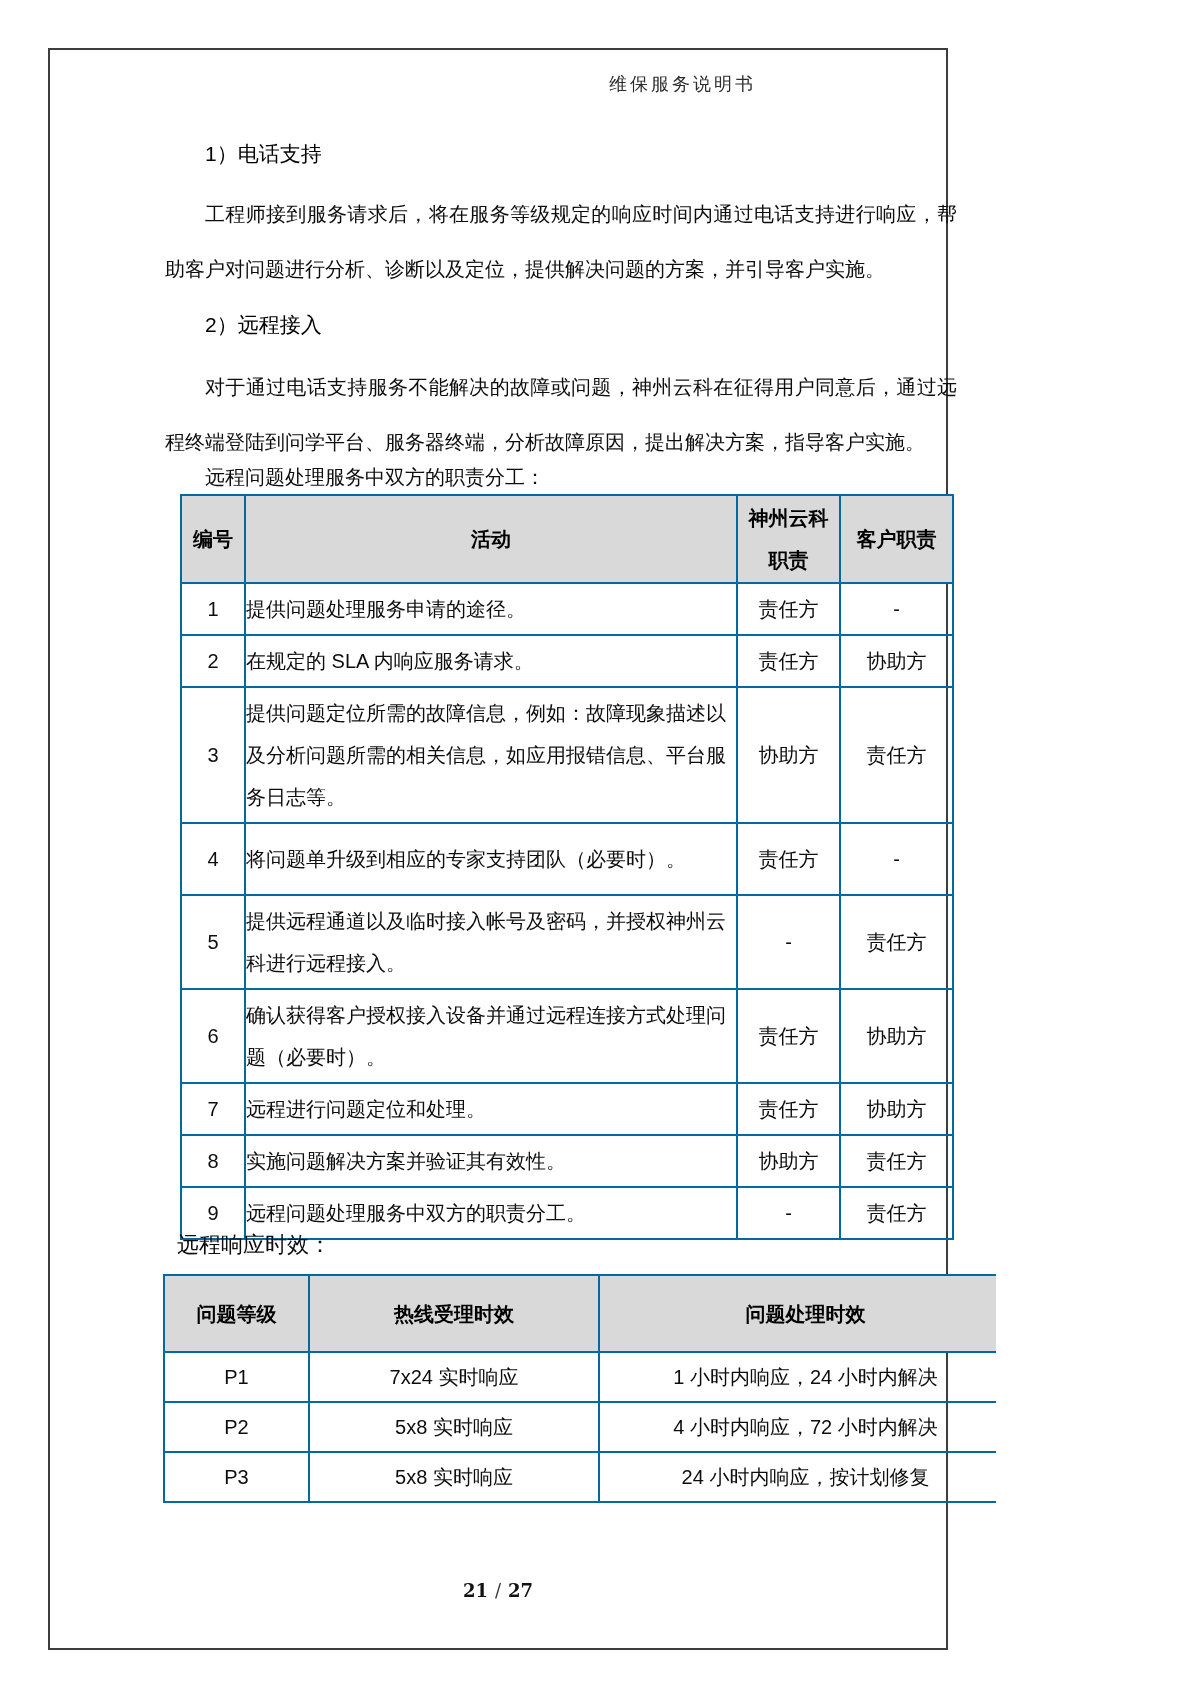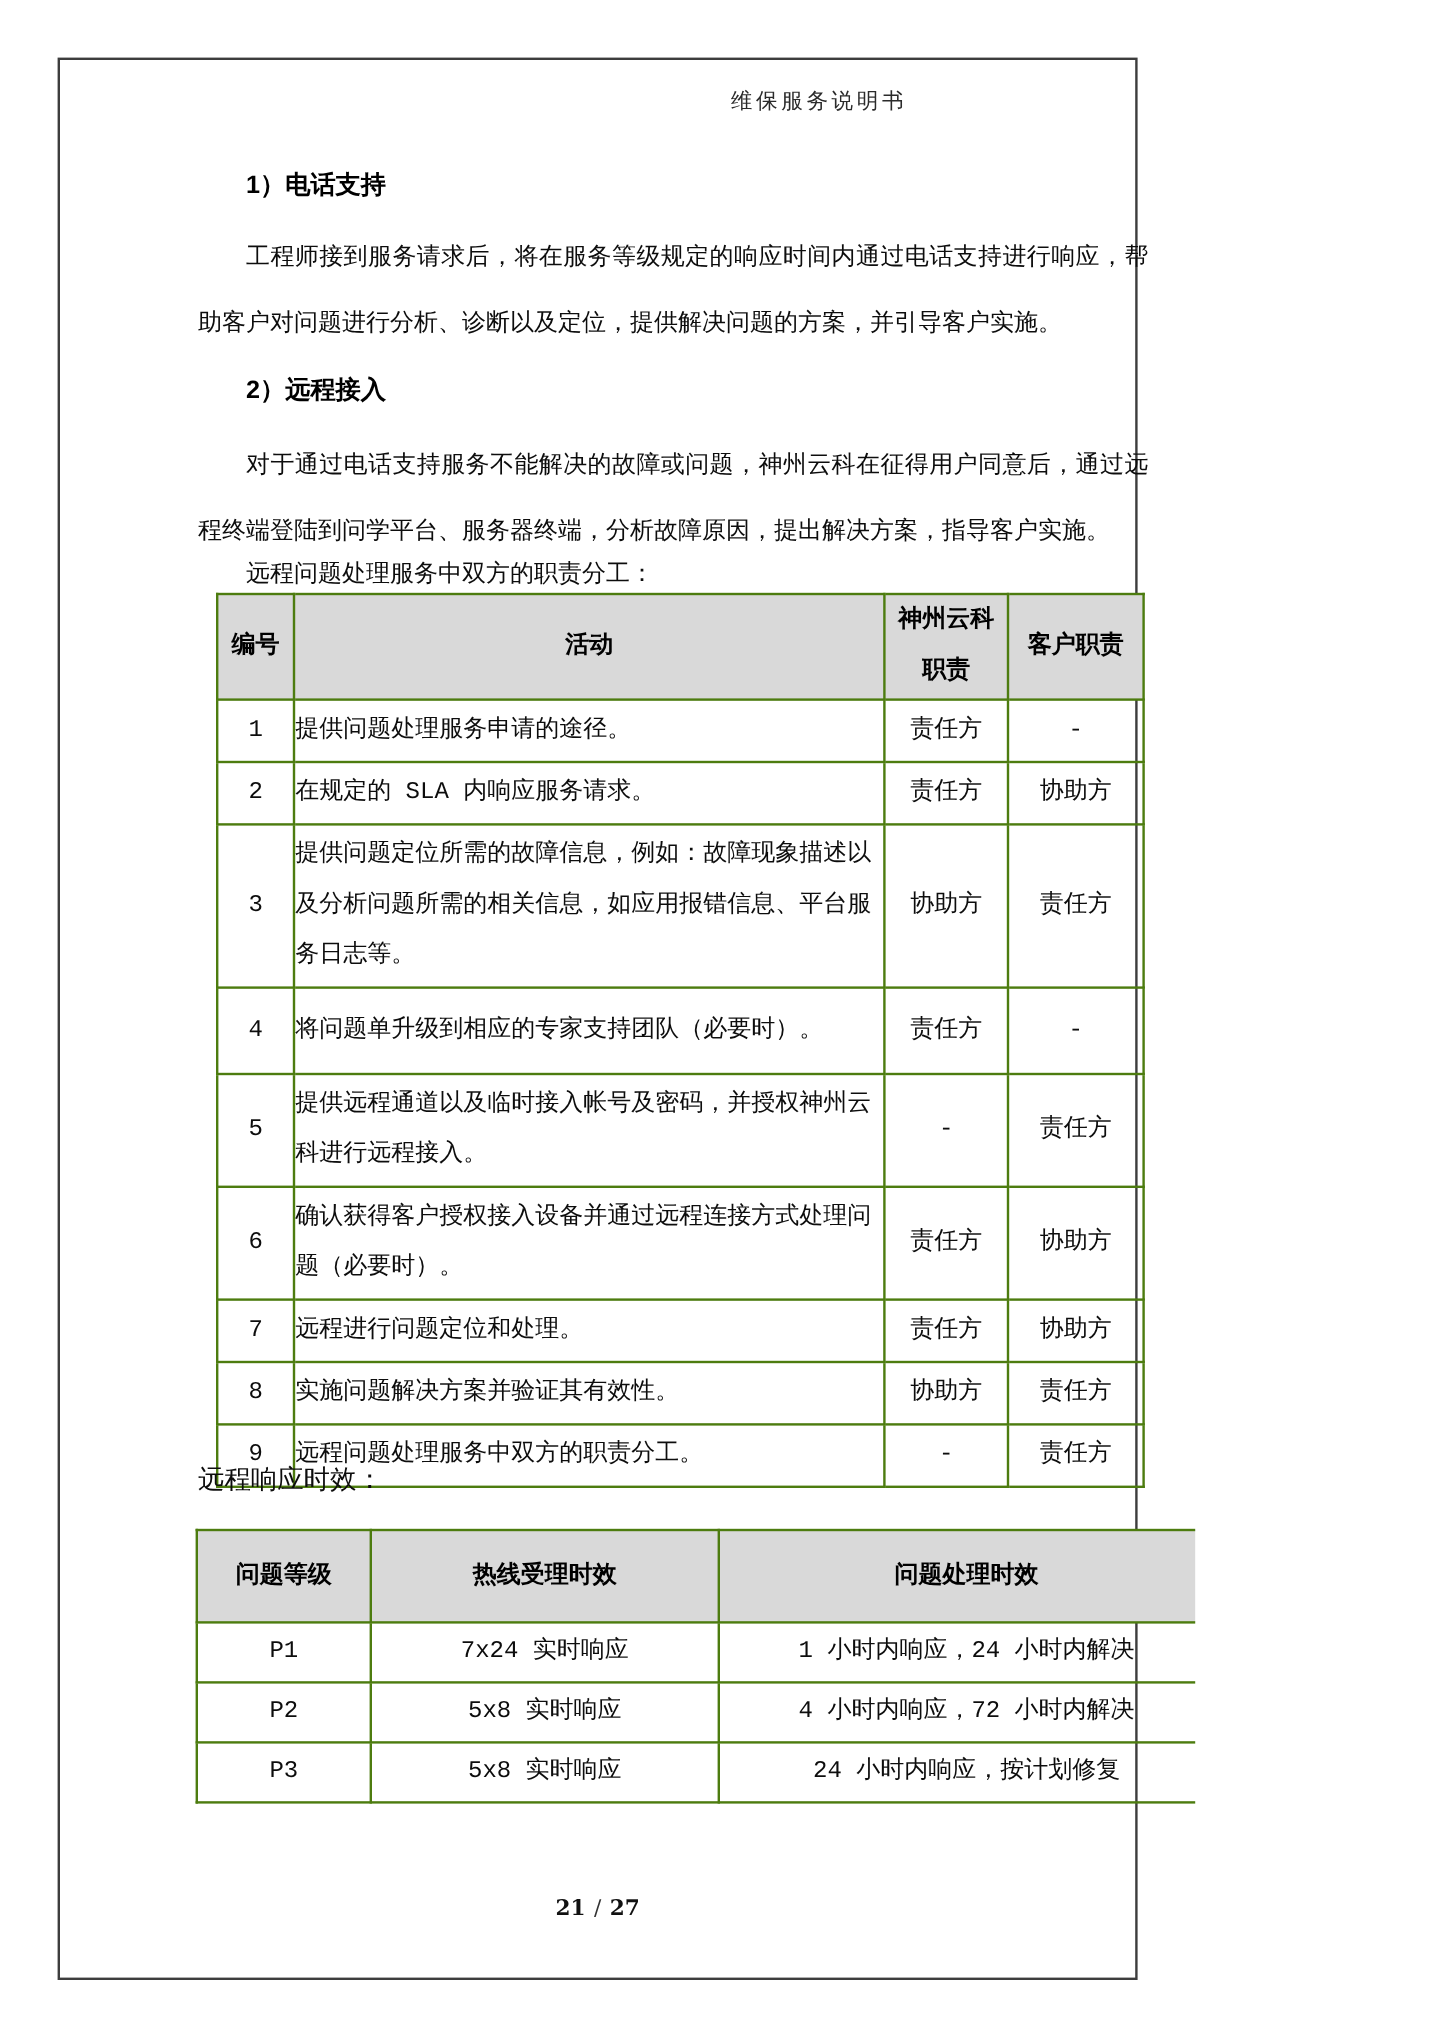--- a/index.html
+++ b/index.html
@@ -15,54 +15,54 @@
     position:absolute; left:48px; top:48px; right:48px; bottom:48px;
     border:2px solid #3d3d3d;
   }
   .doc-header {
     position:absolute; top:72px; right:240px;
     font-family:"DejaVu Serif","Liberation Serif",serif;
     font-size:18px; letter-spacing:3px; color:#2b2b2b;
   }
   .sec-heading {
     position:absolute; left:205px;
-    font-size:21px; font-weight:700; color:#000;
+    font-size:21px; font-weight:400; color:#000;
   }
   .h-s1 { top:140px; }
   .h-s2 { top:311px; }
   .body-para {
     position:absolute; left:165px; width:792px;
     font-size:20px; line-height:55px; color:#0d0d0d;
     text-align:justify; text-indent:40px; margin:0;
   }
   .p-s1 { top:187px; }
   .p-s2 { top:360px; }
   .table-intro {
     position:absolute; left:205px; top:464px;
     font-size:20px; color:#0d0d0d; margin:0;
   }
   table { border-collapse:collapse; table-layout:fixed; }
-  td, th { border:2px solid #4d7c0f; vertical-align:middle;font-family:Liberation Mono, monospace; }
+  td, th { border:2px solid #0369a1; vertical-align:middle; }
   th {
     background:#d9d9d9; font-weight:700; font-size:20px;
     text-align:center; white-space:pre-line; line-height:42px; color:#000;
   }
   td { font-size:20px; line-height:42px; color:#0d0d0d; }
   .resp-table { position:absolute; left:180px; top:494px; width:772px; }
   .resp-table tr.h-row { height:72px; }
   .c-no  { text-align:center; }
   .c-act { text-align:left; padding:4px 0; }
   .c-ctr { text-align:center;border-radius:12px; }
   .r47  { height:47px; }
   .r72  { height:72px; }
   .r86  { height:86px; }
   .r124 { height:124px; }
   .sla-heading {
     position:absolute; left:165px; top:1218px;
-    font-size:22px; color:#0d0d0d; margin:0;
+    font-size:22px; color:#0d0d0d; margin:12px;
   }
   .sla-table { position:absolute; left:163px; top:1274px; width:848px; }
   .sla-table tr.h-row { height:77px; }
   .sla-table tbody tr { height:50px; }
   .sla-table td { text-align:center; }
   .doc-footer {
     position:absolute; top:1580px; left:0; width:100%;
     text-align:center;
     font-family:"DejaVu Serif","Liberation Serif",serif;
     font-size:18px; color:#111;

